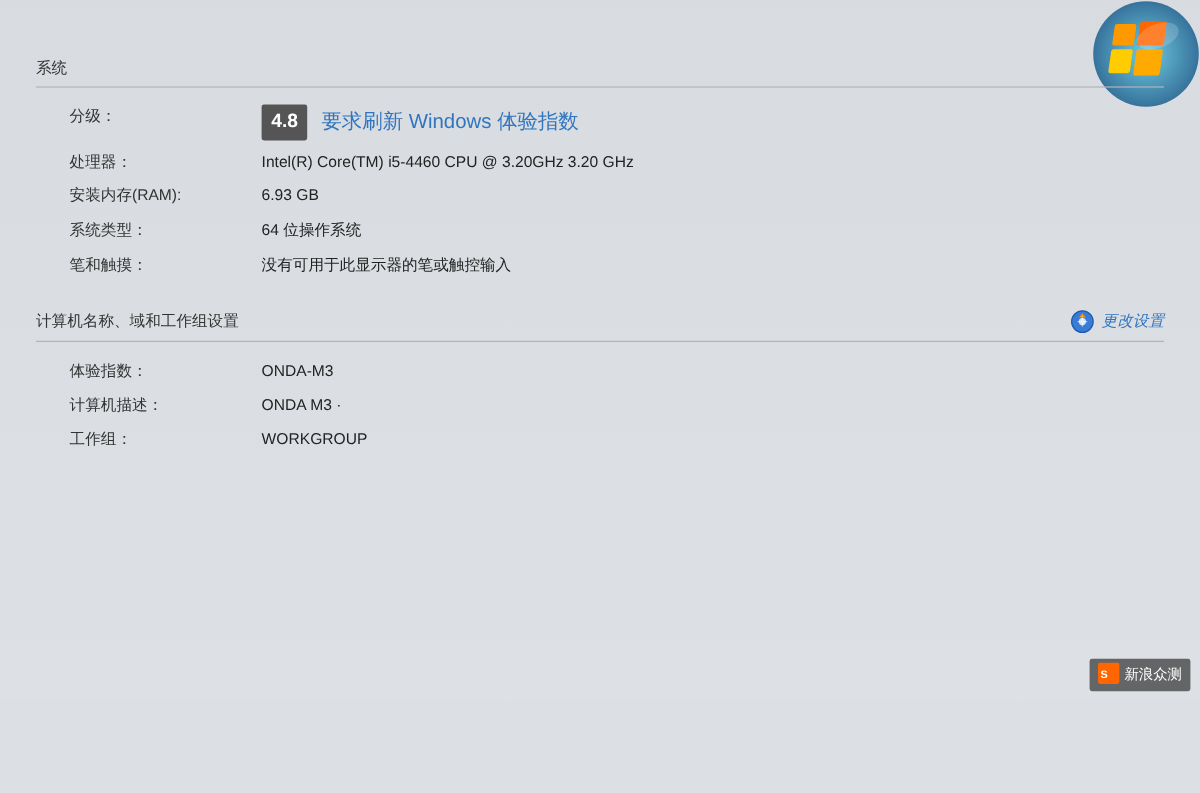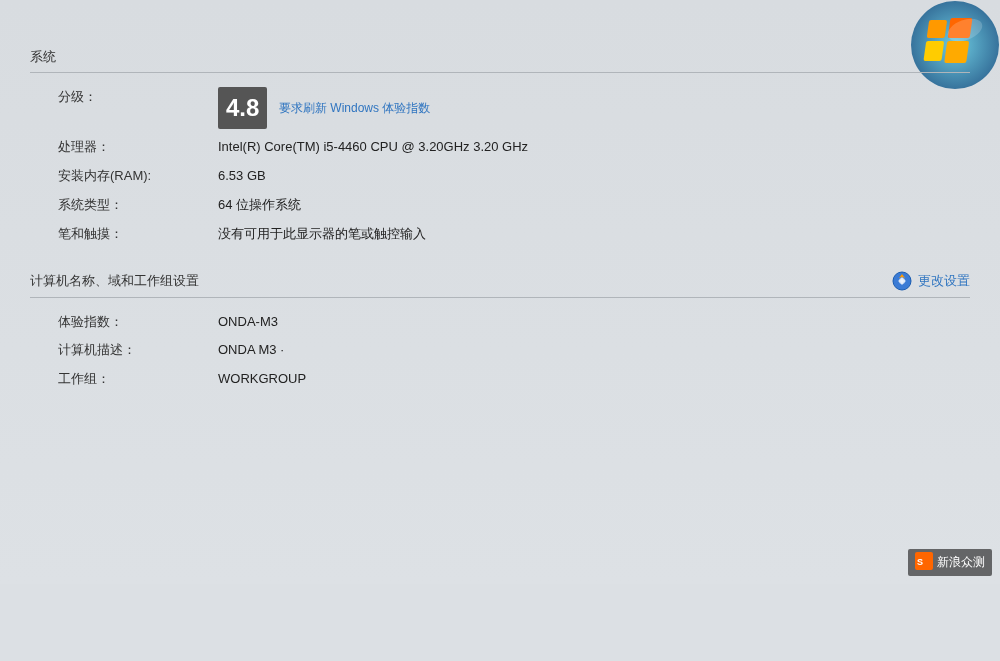--- a/index.html
+++ b/index.html
@@ -75,31 +75,31 @@
     .info-table .value-col {
       color: #222;
       font-size: 13px;
     }
 
     
     .rating-box {
       display: inline-block;
       background: #555;
       color: #fff;
-      font-size: 24px;
+      font-size: 16px;
       font-weight: bold;
       padding: 2px 8px;
       border-radius: 2px;
       margin-right: 8px;
       vertical-align: middle;
     }
 
     .refresh-link {
       color: #3075c0;
-      font-size: 12px;
+      font-size: 17px;
       vertical-align: middle;
       cursor: pointer;
       text-decoration: none;
       margin-top: 22px;
     }
 
     
     .change-settings {
       display: flex;
       align-items: center;
@@ -176,21 +176,21 @@
           <span class="rating-box">4.8</span>
           <a class="refresh-link">要求刷新 Windows 体验指数</a>
         </td>
       </tr>
       <tr>
         <td class="label-col">处理器：</td>
         <td class="value-col">Intel(R) Core(TM) i5-4460  CPU @ 3.20GHz   3.20 GHz</td>
       </tr>
       <tr>
         <td class="label-col">安装内存(RAM):</td>
-        <td class="value-col">6.53 GB</td>
+        <td class="value-col">6.93 GB</td>
       </tr>
       <tr>
         <td class="label-col">系统类型：</td>
         <td class="value-col">64 位操作系统</td>
       </tr>
       <tr>
         <td class="label-col">笔和触摸：</td>
         <td class="value-col">没有可用于此显示器的笔或触控输入</td>
       </tr>
     </tbody>
@@ -201,21 +201,21 @@
     <div style="display:flex; align-items:center; justify-content:space-between; margin-bottom:6px;">
       <div class="section-label" style="margin:0;">计算机名称、域和工作组设置</div>
       <div class="change-settings" style="position:static;">
 
         <svg class="settings-icon" viewBox="0 0 20 20" xmlns="http://www.w3.org/2000/svg">
           <circle cx="10" cy="10" r="9" fill="#3a7bd5" stroke="#1a5cb0" stroke-width="1"></circle>
           <path d="M10 3 L13 7 L10 6 L7 7 Z" fill="#f90"></path>
           <circle cx="10" cy="10" r="3" fill="#fff" opacity="0.8"></circle>
           <path d="M10 6 L10 14 M6 10 L14 10" stroke="#fff" stroke-width="1.2" opacity="0.6"></path>
         </svg>
-        <span style="color:#3075c0;">更改设置</span>
+        <span style="color:#3075c0;font-style:italic;">更改设置</span>
       </div>
     </div>
     <hr class="section-divider">
     <table class="info-table">
       <tbody>
           <tr>
         <td class="label-col">体验指数：</td>
         <td class="value-col">ONDA-M3</td>
       </tr>
       <tr>

